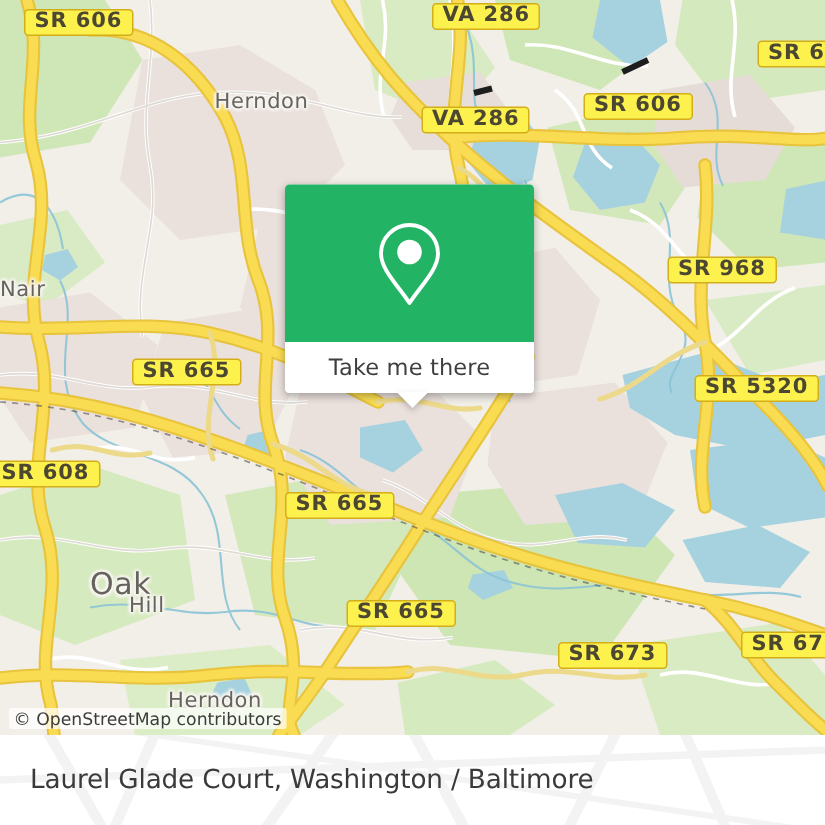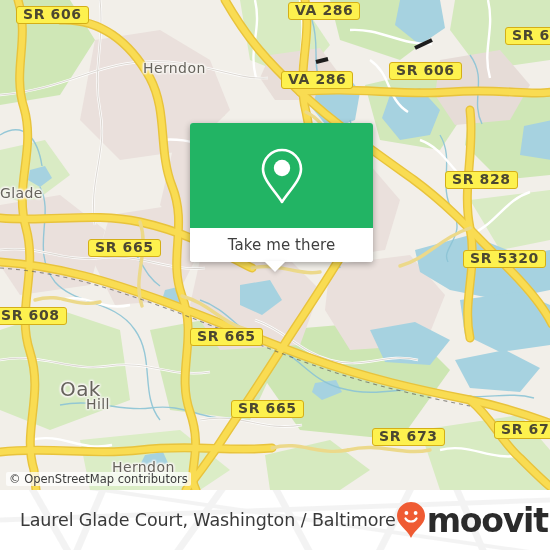--- a/index.html
+++ b/index.html
@@ -52,21 +52,21 @@
     font-size:11.5px;
     color:#3c3c3c;
     background:rgba(255,255,255,.72);
     padding:0 3px;
     border-radius:2px;
     white-space:nowrap;
   }
 
   
   .card{
-    position:absolute;left:190px;top:123px;width:183px;
+    position:absolute;left:190px;top:123px;width:166px;
     border-radius:3px;
     box-shadow:0 2px 6px rgba(0,0,0,.32);
     overflow:visible;
     background:#ffffff;
   }
   .card-top{
     height:105px;background:#22b464;
     border-radius:3px 3px 0 0;
     display:flex;align-items:center;justify-content:center;
   }
@@ -268,31 +268,31 @@
         </g>
 
         <g stroke="#1d1d1d" stroke-width="4" stroke-linecap="butt">
           <line x1="316" y1="62" x2="328" y2="59"></line>
           <line x1="415" y1="48" x2="432" y2="40"></line>
         </g>
       </g>
     </svg>
 
     <div class="place" style="left:143px;top:62px;font-size:14px;">Herndon</div>
-    <div class="place" style="left:0px;top:187px;font-size:14px;">Glade</div>
+    <div class="place" style="left:0px;top:187px;font-size:14px;">Nair</div>
     <div class="place" style="left:60px;top:383px;font-size:20px;">Oak</div>
     <div class="place" style="left:62px;top:398px;font-size:14px;padding-left:24px;">Hill</div>
     <div class="place" style="left:112px;top:461px;font-size:14px;">Herndon</div>
 
     <div class="shield" style="left:16px;top:6px;">SR 606</div>
     <div class="shield" style="left:288px;top:2px;">VA 286</div>
     <div class="shield" style="left:281px;top:71px;">VA 286</div>
     <div class="shield" style="left:389px;top:62px;">SR 606</div>
     <div class="shield" style="left:505px;top:27px;">SR 606</div>
-    <div class="shield" style="left:445px;top:171px;">SR 828</div>
+    <div class="shield" style="left:445px;top:171px;">SR 968</div>
     <div class="shield" style="left:88px;top:239px;">SR 665</div>
     <div class="shield" style="left:423px;top:250px;margin-left:40px;">SR 5320</div>
     <div class="shield" style="left:-6px;top:307px;">SR 608</div>
     <div class="shield" style="left:190px;top:328px;">SR 665</div>
     <div class="shield" style="left:231px;top:400px;">SR 665</div>
     <div class="shield" style="left:372px;top:428px;">SR 673</div>
     <div class="shield" style="left:494px;top:421px;">SR 671</div>
 
     <div class="attrib">© OpenStreetMap contributors</div>
 
@@ -318,25 +318,16 @@
         <path d="M150 130 L250 -10"></path>
         <path d="M255 -10 L330 130"></path>
         <path d="M360 130 L430 -10"></path>
         <path d="M440 -10 L500 130"></path>
         <path d="M0 60 L550 40" stroke-width="5"></path>
         <path d="M0 15 L550 95" stroke-width="4"></path>
       </g>
     </svg>
     <div class="footer-inner">
       <div class="footer-title">Laurel Glade Court, Washington / Baltimore</div>
-      <div class="brand">
-        <svg width="30" height="38" viewBox="0 0 30 38">
-          <path d="M15 1 C7.3 1 1 7.3 1 15 C1 24 11 28 15 37 C19 28 29 24 29 15 C29 7.3 22.7 1 15 1 Z" fill="#ef5b33"></path>
-          <circle cx="10.4" cy="12" r="1.9" fill="#ffffff"></circle>
-          <circle cx="19.6" cy="12" r="1.9" fill="#ffffff"></circle>
-          <path d="M9.5 17.5 C11.5 21.5 18.5 21.5 20.5 17.5" fill="none" stroke="#ffffff" stroke-width="2.2" stroke-linecap="round"></path>
-        </svg>
-        <span class="brand-word">moovit</span>
-      </div>
     </div>
   </div>
 
 </div>
 
 </body></html>

